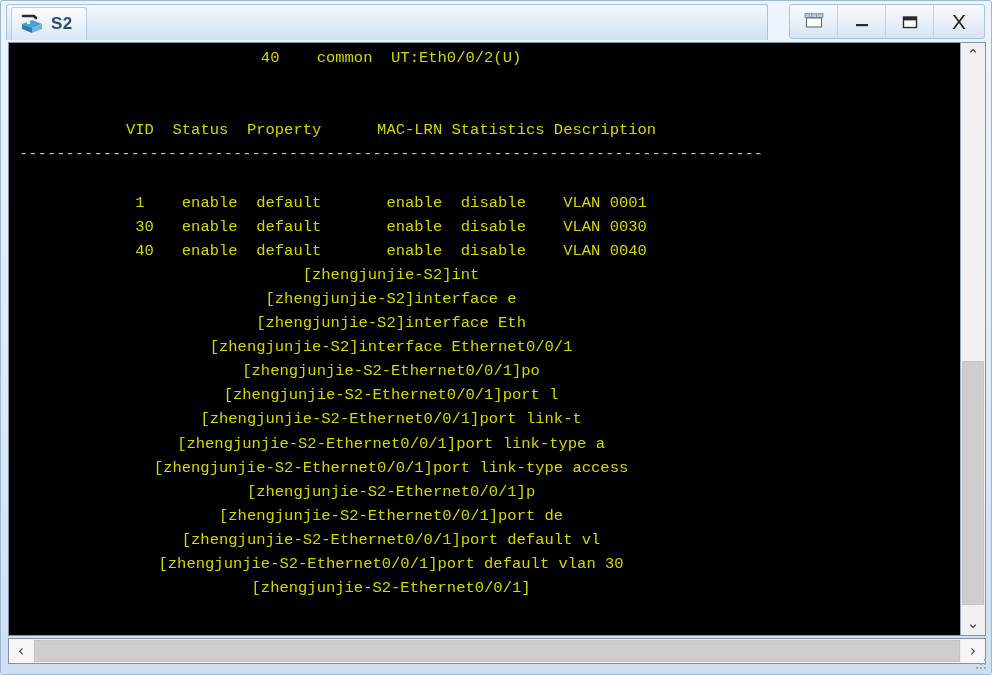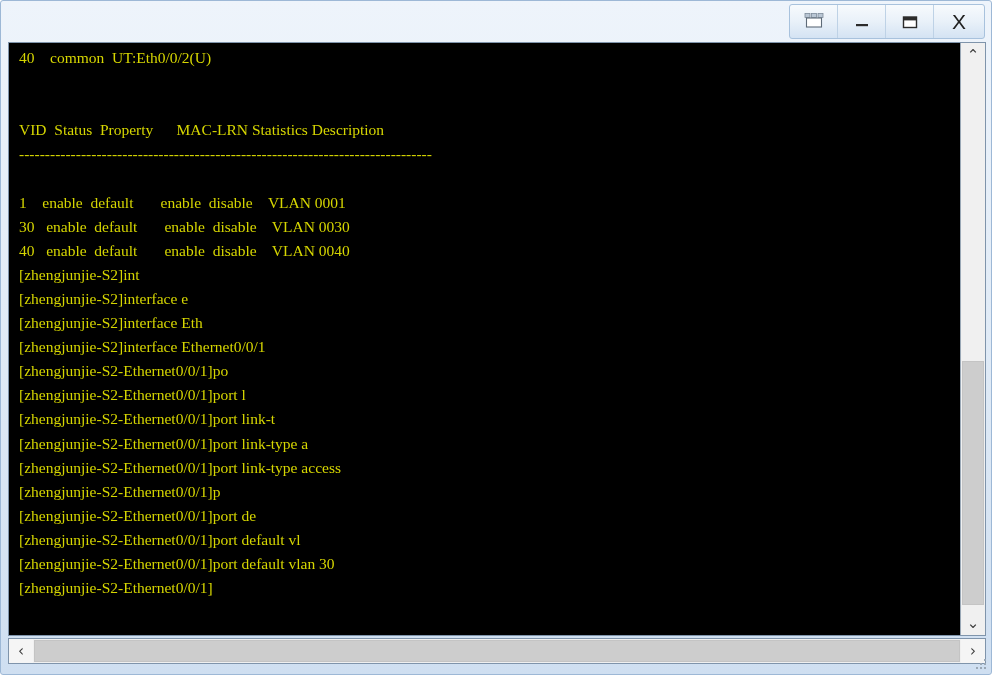--- a/index.html
+++ b/index.html
@@ -115,26 +115,27 @@
     height: 592px;
     background: #000000;
     overflow: hidden;
     box-sizing: border-box;
   }
   .term-text {
     position: absolute;
     left: 10px;
     top: 3px;
     margin: 0;
-    font-family: Liberation Serif, serif;
+    font-family: Liberation Mono, monospace;
     font-size: 15.5px;
     line-height: 24.1px;
     color: #d6d600;
     white-space: pre;
     letter-spacing: 0px;
+    text-align: center;
   }
 
   
   .vscroll {
     position: absolute;
     right: 0; top: 0;
     width: 25px;
     height: 592px;
     background: #f0f0f0;
     border-left: 1px solid #9aa8b6;
@@ -212,20 +213,34 @@
     display: block;
   }
 </style>
 </head>
 <body>
 
 <div class="window">
 
   <div class="titlebar">
 
+    <div class="tab-strip">
+      <div class="tab">
+        <span>
+          <svg class="dev-icon" viewBox="0 0 24 22">
+            <path d="M3 3 L14 3 L16 5" stroke="#2b2b2b" stroke-width="2.6" fill="none" stroke-linecap="round"></path>
+            <path d="M2 11 L12 7 L22 11 L12 15 Z" fill="#4a9ed4"></path>
+            <path d="M2 11 L2 16 L12 20 L12 15 Z" fill="#2b7cb5"></path>
+            <path d="M12 15 L12 20 L22 16 L22 11 Z" fill="#69b8e6"></path>
+            <circle cx="8.5" cy="9.6" r="1.7" fill="#ffffff"></circle>
+          </svg>
+        </span>
+        <span class="tab-title">S2</span>
+      </div>
+    </div>
 
     <div class="win-buttons">
 
       <div class="win-btn">
         <span>
           <svg width="24" height="20" viewBox="0 0 24 20">
             <rect x="3" y="1.5" width="5" height="4" fill="#b9c6d4" stroke="#7d8b99" stroke-width="0.8"></rect>
             <rect x="9.5" y="1.5" width="5" height="4" fill="#b9c6d4" stroke="#7d8b99" stroke-width="0.8"></rect>
             <rect x="16" y="1.5" width="5" height="4" fill="#b9c6d4" stroke="#7d8b99" stroke-width="0.8"></rect>
             <rect x="4.5" y="6" width="15" height="9" fill="#ffffff" stroke="#5e6b78" stroke-width="1.1"></rect>

